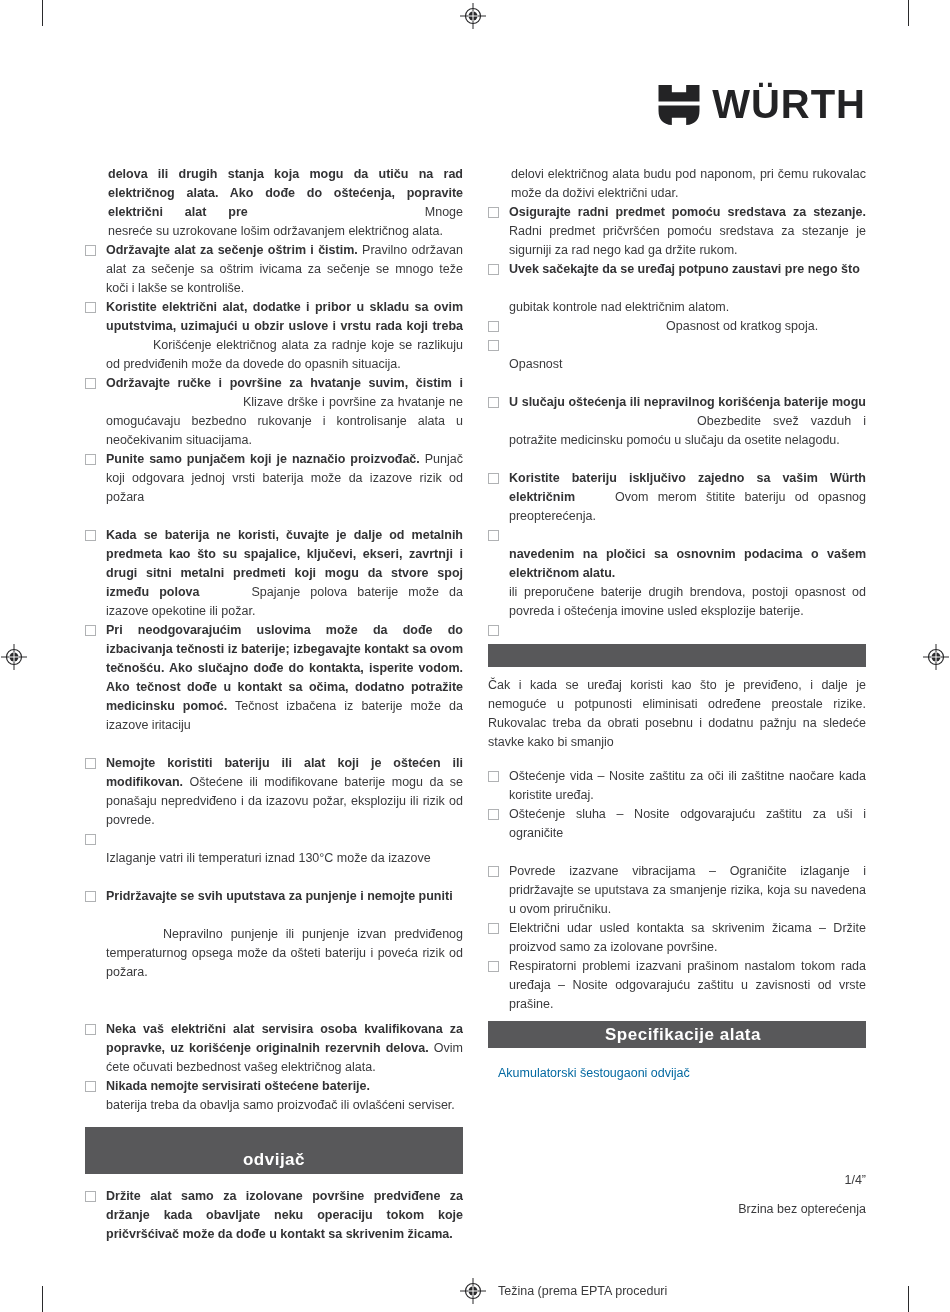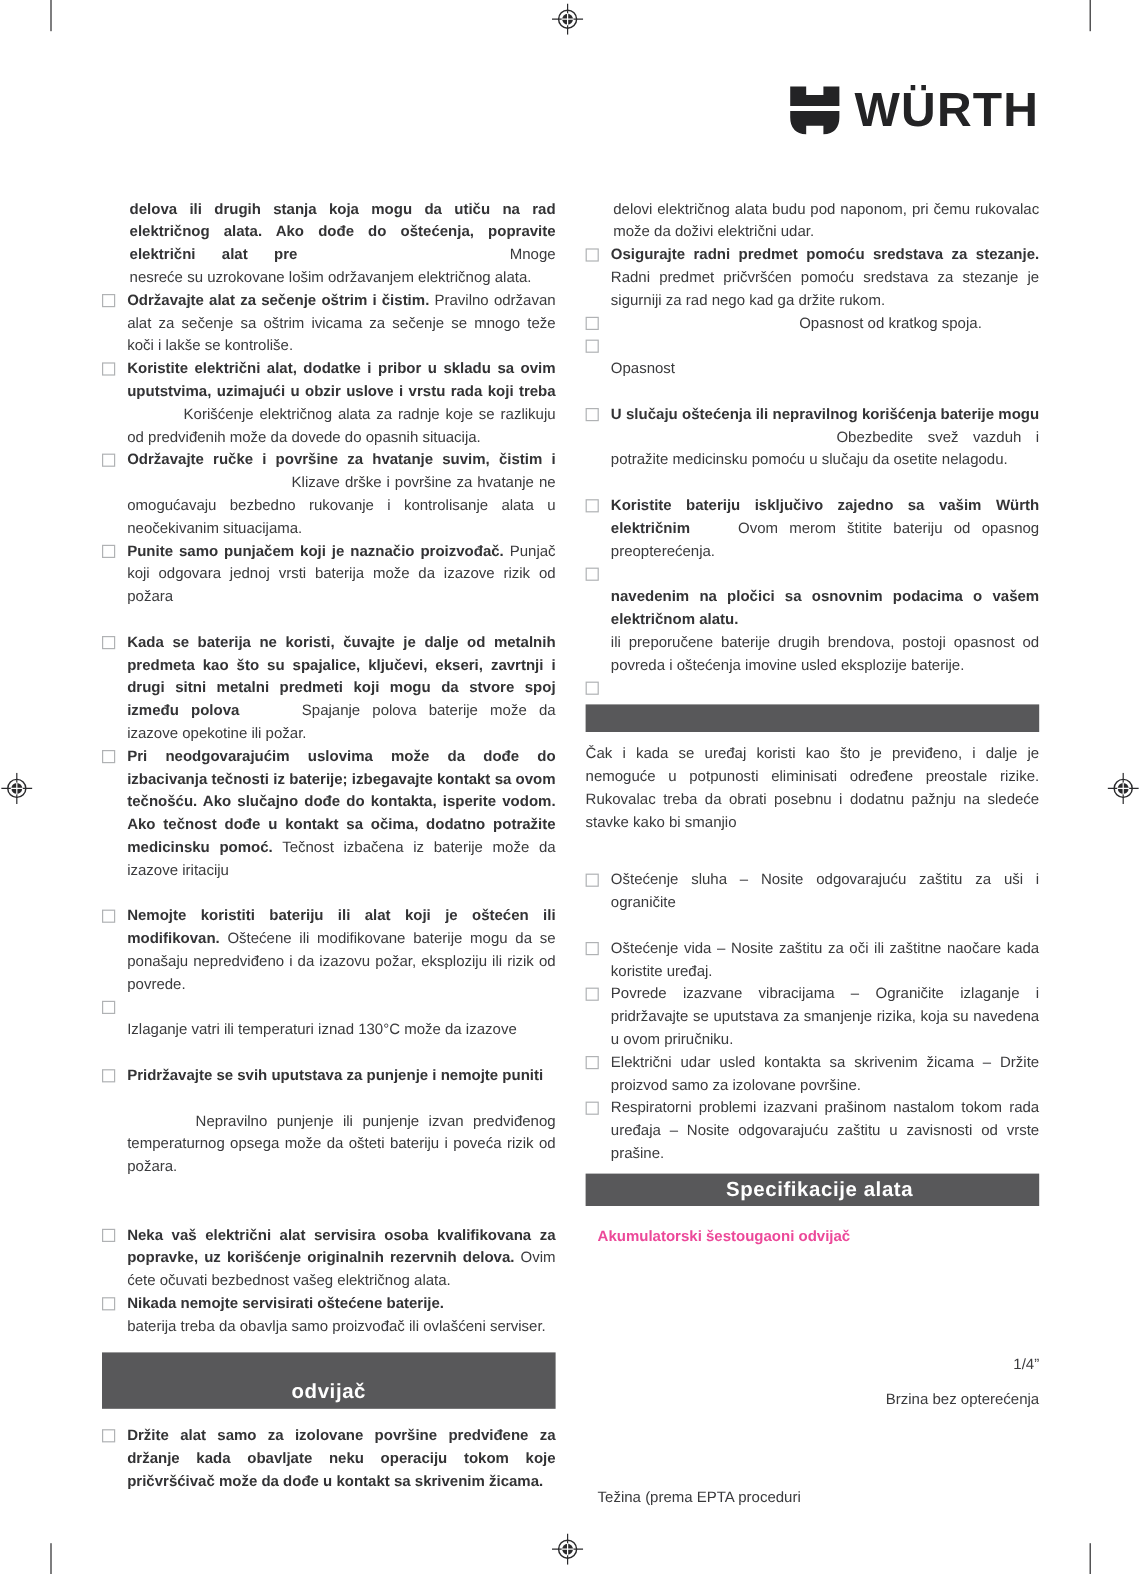--- a/index.html
+++ b/index.html
@@ -6,21 +6,21 @@
   body{
     width:950px;height:1312px;position:relative;background:#ffffff;
     font-family:"Liberation Sans","DejaVu Sans",sans-serif;
     color:#3a3a3c;font-size:12.5px;line-height:19px;overflow:hidden;
   }
   .page{position:absolute;inset:0;}
   
   .regmark{position:absolute;width:26px;height:26px;}
   .cropmark{position:absolute;width:1px;height:26px;background:#2a2a2c;}
   
-  .logo{position:absolute;top:70px;right:84px;display:flex;align-items:center;gap:10px;}
+  .logo{position:absolute;top:82px;right:84px;display:flex;align-items:flex-end;gap:10px;}
   .logo-text{font-weight:bold;font-size:40px;letter-spacing:1px;color:#232325;line-height:44px;}
   
   .cols{position:absolute;top:165px;left:85px;width:781px;display:flex;gap:25px;}
   .col{width:378px;}
   .row{display:flex;align-items:flex-start;}
   .cb{flex:none;width:9px;height:9px;border:1.5px solid #b0b2b4;margin:4px 10px 0 0;background:#fff;}
   .sp{flex:none;width:23px;height:1px;}
   .txt{flex:1;text-align:justify;}
   .txt b{font-weight:bold;color:#333335;}
   .b-block{display:block;}
@@ -36,21 +36,21 @@
   }
   .banner{
     background:#58585a;color:#ffffff;font-weight:bold;font-size:17px;
     display:flex;justify-content:center;align-items:flex-end;letter-spacing:.5px;
   }
   .banner-odvijac{height:47px;padding-bottom:5px;margin:12px 0 13px 0;box-sizing:border-box;}
   .banner-empty{height:23px;margin:8px 0 9px 0;}
   .banner-specs{height:27px;align-items:center;margin:7px 0 16px 0;padding-left:12px;}
   .para{ text-align:justify;}
   .tar{text-align:left;}
-  .spec-title{font-weight:bold;color:#ec4899;padding-left:10px;}
+  .spec-title{font-weight:normal;color:#0369a1;padding-left:10px;}
   .spec-val{ text-align:right;margin-top:88px;}
   .spec-row1{padding-left:10px;margin-top:10px;text-align:right;}
   .spec-row2{padding-left:10px;margin-top:63px;}
 </style>
 </head>
 <body>
 
 <div class="page">
 
   <svg class="regmark" style="left:460px;top:3px;" viewBox="0 0 26 26">
@@ -189,20 +189,28 @@
       <div class="row">
         <span class="sp"></span>
         <div class="txt">delovi električnog alata budu pod naponom, pri čemu rukovalac može da doživi električni udar.</div>
       </div>
 
       <div class="row">
         <span class="cb"></span>
         <div class="txt"><b>Osigurajte radni predmet pomoću sredstava za stezanje.</b> <span>Radni predmet pričvršćen pomoću sredstava za stezanje je sigurniji za rad nego kad ga držite rukom.</span></div>
       </div>
 
+      <div class="row">
+        <span class="cb"></span>
+        <div class="txt">
+          <b class="b-block">Uvek sačekajte da se uređaj potpuno zaustavi pre nego što</b>
+          <div class="blankline"></div>
+          <div>gubitak kontrole nad električnim alatom.</div>
+        </div>
+      </div>
 
       <div class="row">
         <span class="cb"></span>
         <div class="txt"><span class="gap g157"></span><span>Opasnost od kratkog spoja.</span></div>
       </div>
 
       <div class="row mb19">
         <span class="cb"></span>
         <div class="txt">
           <div class="blankline"></div>
@@ -229,29 +237,29 @@
         </div>
       </div>
 
       <div class="row">
         <span class="cb"></span>
         <div class="txt"></div>
       </div>
 
       <div class="banner banner-empty"></div>
 
-      <div class="para" style="margin-bottom:29px;">Čak i kada se uređaj koristi kao što je previđeno, i dalje je nemoguće u potpunosti eliminisati određene preostale rizike. Rukovalac treba da obrati posebnu i dodatnu pažnju na sledeće stavke kako bi smanjio</div>
-
+      <div class="para" style="margin-bottom:15px;">Čak i kada se uređaj koristi kao što je previđeno, i dalje je nemoguće u potpunosti eliminisati određene preostale rizike. Rukovalac treba da obrati posebnu i dodatnu pažnju na sledeće stavke kako bi smanjio</div>
+
+      <div class="row">
+        <span class="cb"></span>
+        <div class="txt">Oštećenje vida – Nosite zaštitu za oči ili zaštitne naočare kada koristite uređaj.</div>
+      </div>
       <div class="row mb19">
         <span class="cb"></span>
         <div class="txt">Oštećenje sluha – Nosite odgovarajuću zaštitu za uši i ograničite</div>
-      </div>
-      <div class="row">
-        <span class="cb"></span>
-        <div class="txt">Oštećenje vida – Nosite zaštitu za oči ili zaštitne naočare kada koristite uređaj.</div>
       </div>
       <div class="row">
         <span class="cb"></span>
         <div class="txt">Povrede izazvane vibracijama – Ograničite izlaganje i pridržavajte se uputstava za smanjenje rizika, koja su navedena u ovom priručniku.</div>
       </div>
       <div class="row">
         <span class="cb"></span>
         <div class="txt">Električni udar usled kontakta sa skrivenim žicama – Držite proizvod samo za izolovane površine.</div>
       </div>
       <div class="row">

